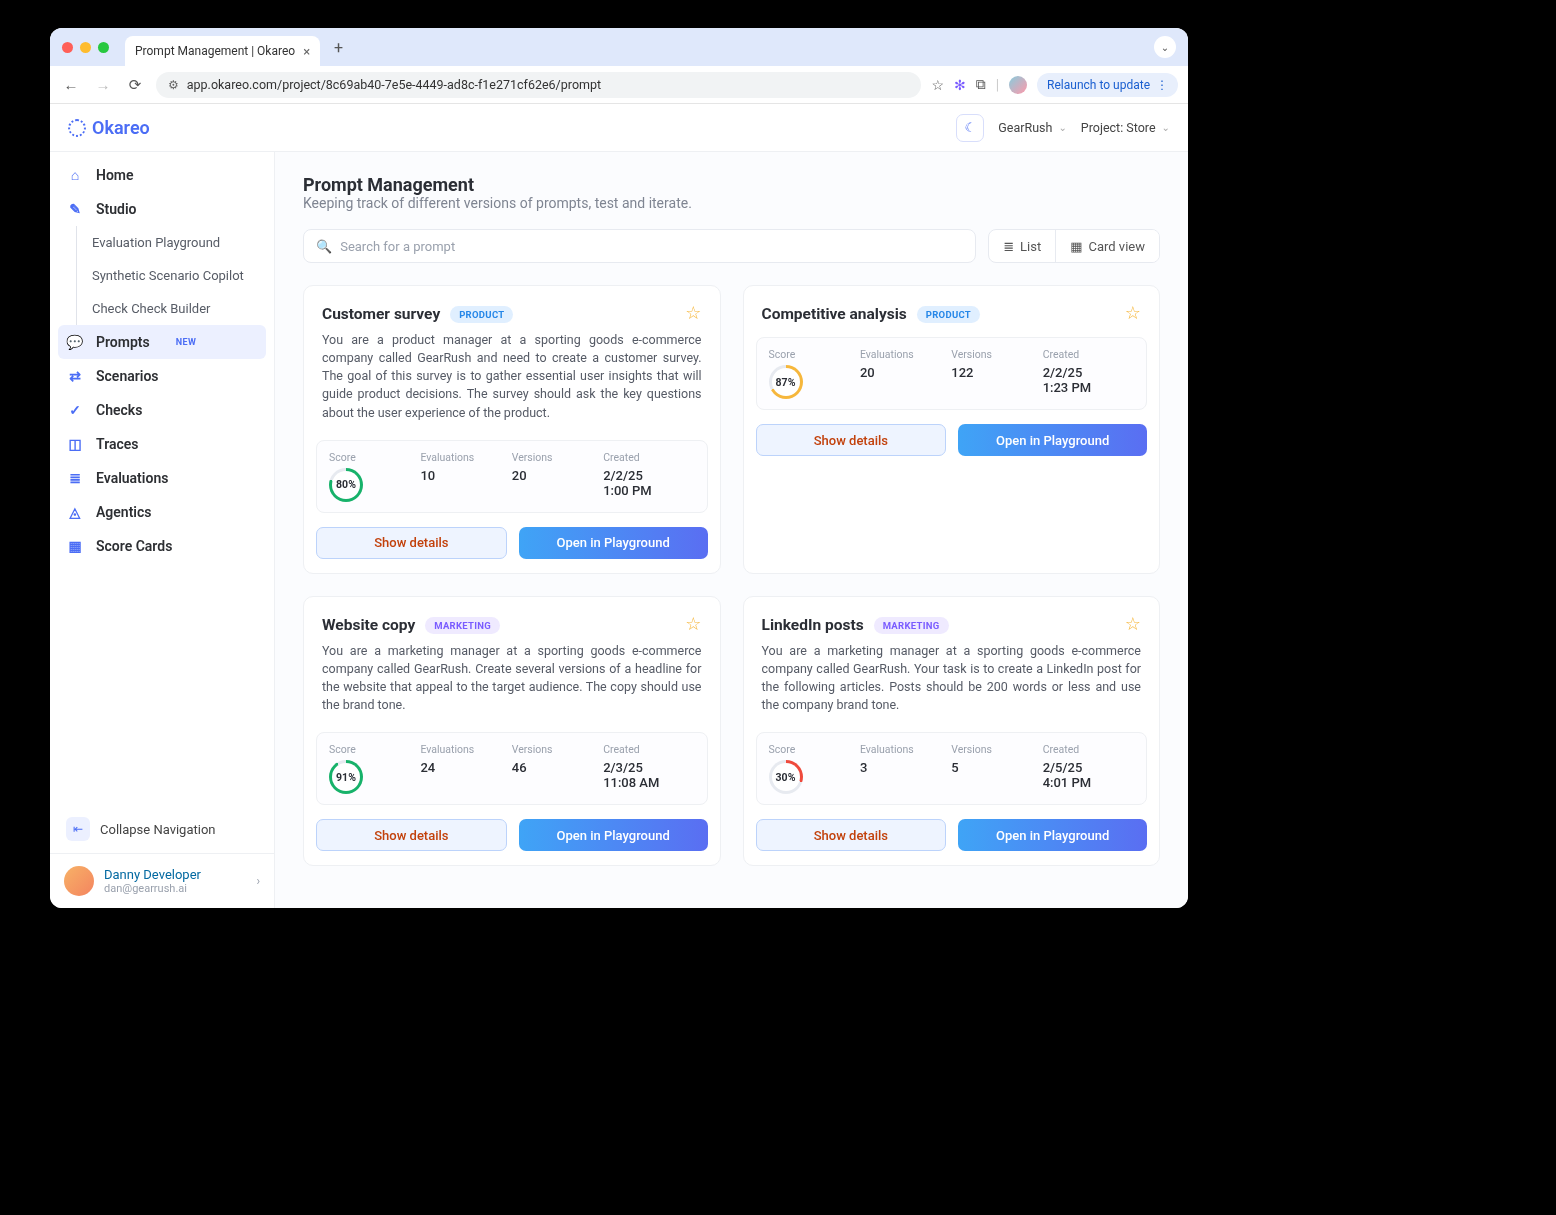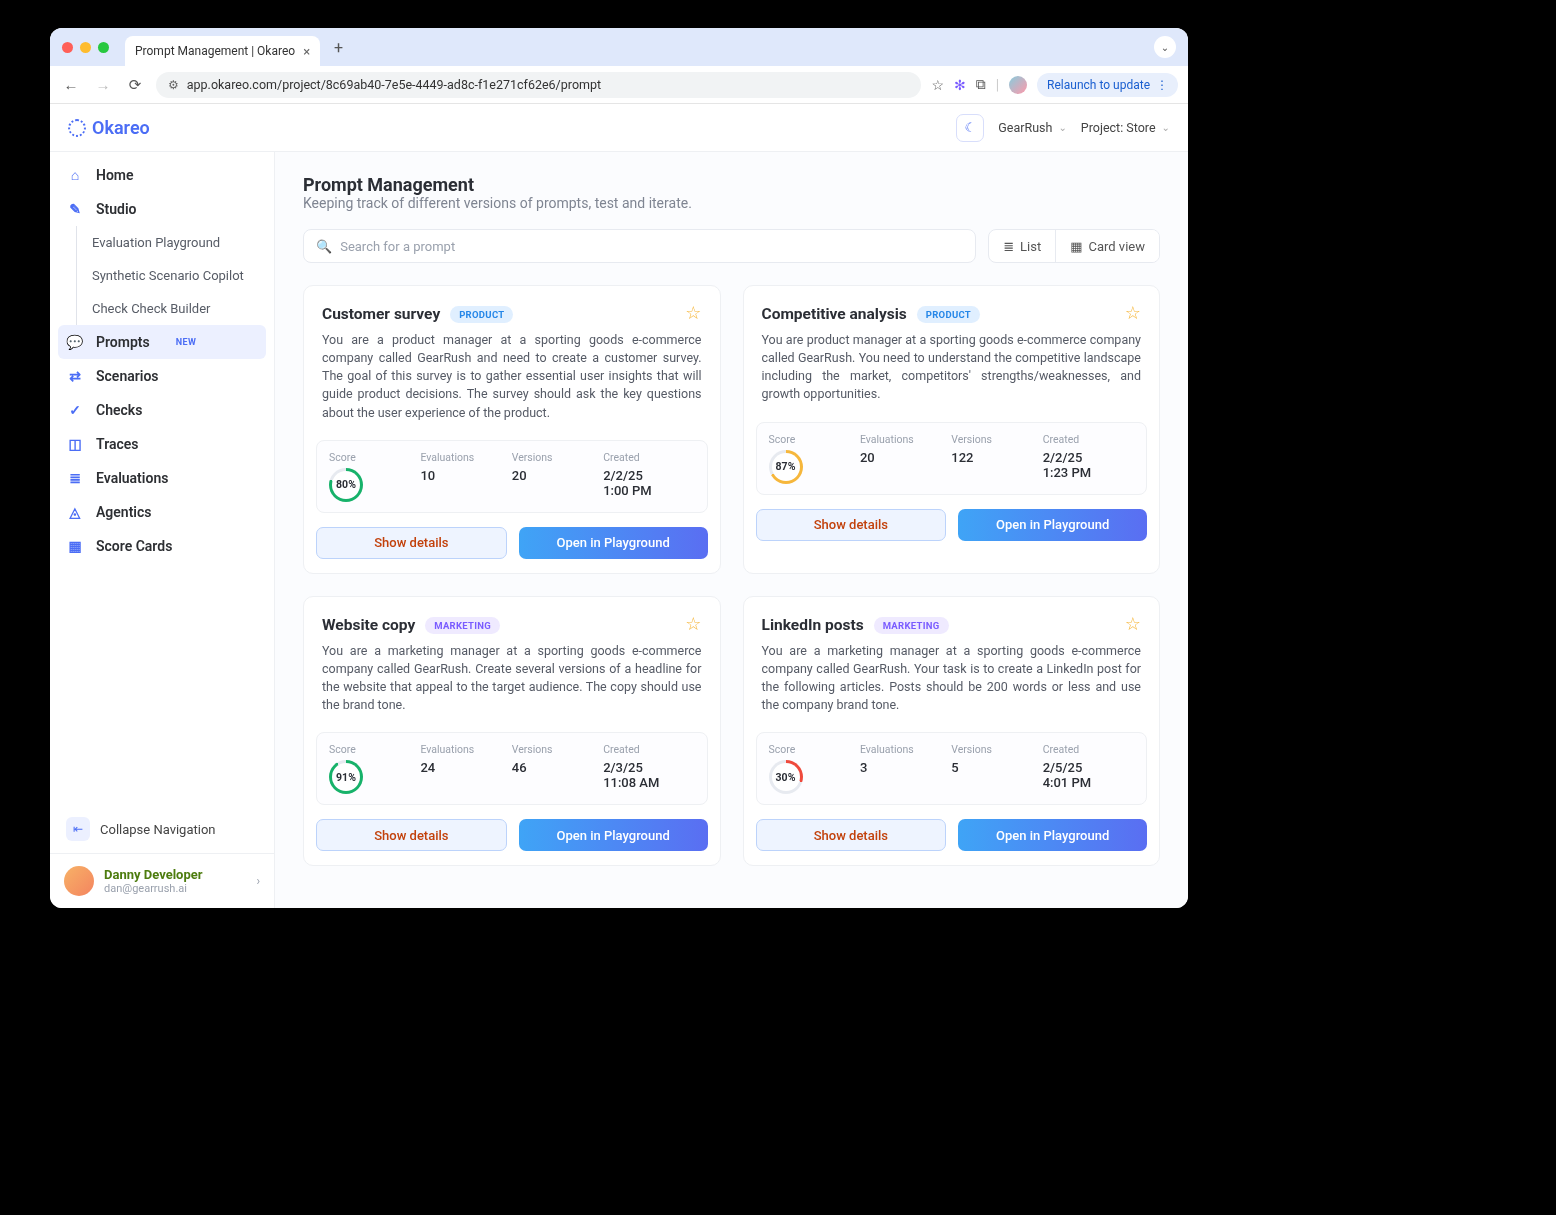--- a/index.html
+++ b/index.html
@@ -143,21 +143,21 @@
   }
   .collapse-btn{
     width:24px;height:24px;background:#ecf0ff;border-radius:6px;
     display:flex;align-items:center;justify-content:center;color:#4b6df5;font-size:12px;
   }
   .user-row{
     border-top:1px solid #eef0f3;
     display:flex;align-items:center;gap:10px;padding:12px 14px;
   }
   .avatar{width:30px;height:30px;border-radius:50%;background:linear-gradient(135deg,#f7b267,#f4845f);}
-  .user-name{font-size:13px;font-weight:700;color:#4d7c0f;}
+  .user-name{font-size:13px;font-weight:400;color:#0369a1;}
   .user-email{font-size:11px;color:#9aa1ad;}
   .user-chev{margin-left:auto;color:#9aa1ad;font-size:12px;}
   
   .main{flex:1;background:#fbfcfe;overflow:auto;padding:22px 28px;}
   .page-title{font-size:18px;font-weight:700;color:#2b2e35;}
   .page-sub{font-size:14px;color:#7f8592;margin-bottom:18px;}
   .controls-row{display:flex;gap:12px;margin-bottom:22px;}
   .search{
     flex:1;background:#fff;border:1px solid #e7eaf0;border-radius:8px;
     height:34px;display:flex;align-items:center;padding:0 12px;gap:8px;
@@ -391,21 +391,20 @@
       <div class="btn outline">Show details</div>
       <div class="btn primary">Open in Playground</div>
     </div>
   </div>
             <div class="card">
     <div class="card-head">
       <span class="card-title">Competitive analysis</span>
       <span class="tag product">PRODUCT</span>
       <span class="star">☆</span>
     </div>
-    <div class="card-body">You are product manager at a sporting goods e-commerce company called GearRush. You need to understand the competitive landscape including the market, competitors' strengths/weaknesses, and growth opportunities.</div>
     <div class="card-stats">
       <div>
         <div class="stat-label">Score</div>
         <div class="score-ring" style="background:conic-gradient(#f6b73c 0 241deg,#e7eaf0 241deg 360deg);">
           <div style="position:absolute;inset:3px;background:#fff;border-radius:50%;"></div>
           <span style="position:relative;">87%</span>
         </div>
       </div>
       <div>
         <div class="stat-label">Evaluations</div>

